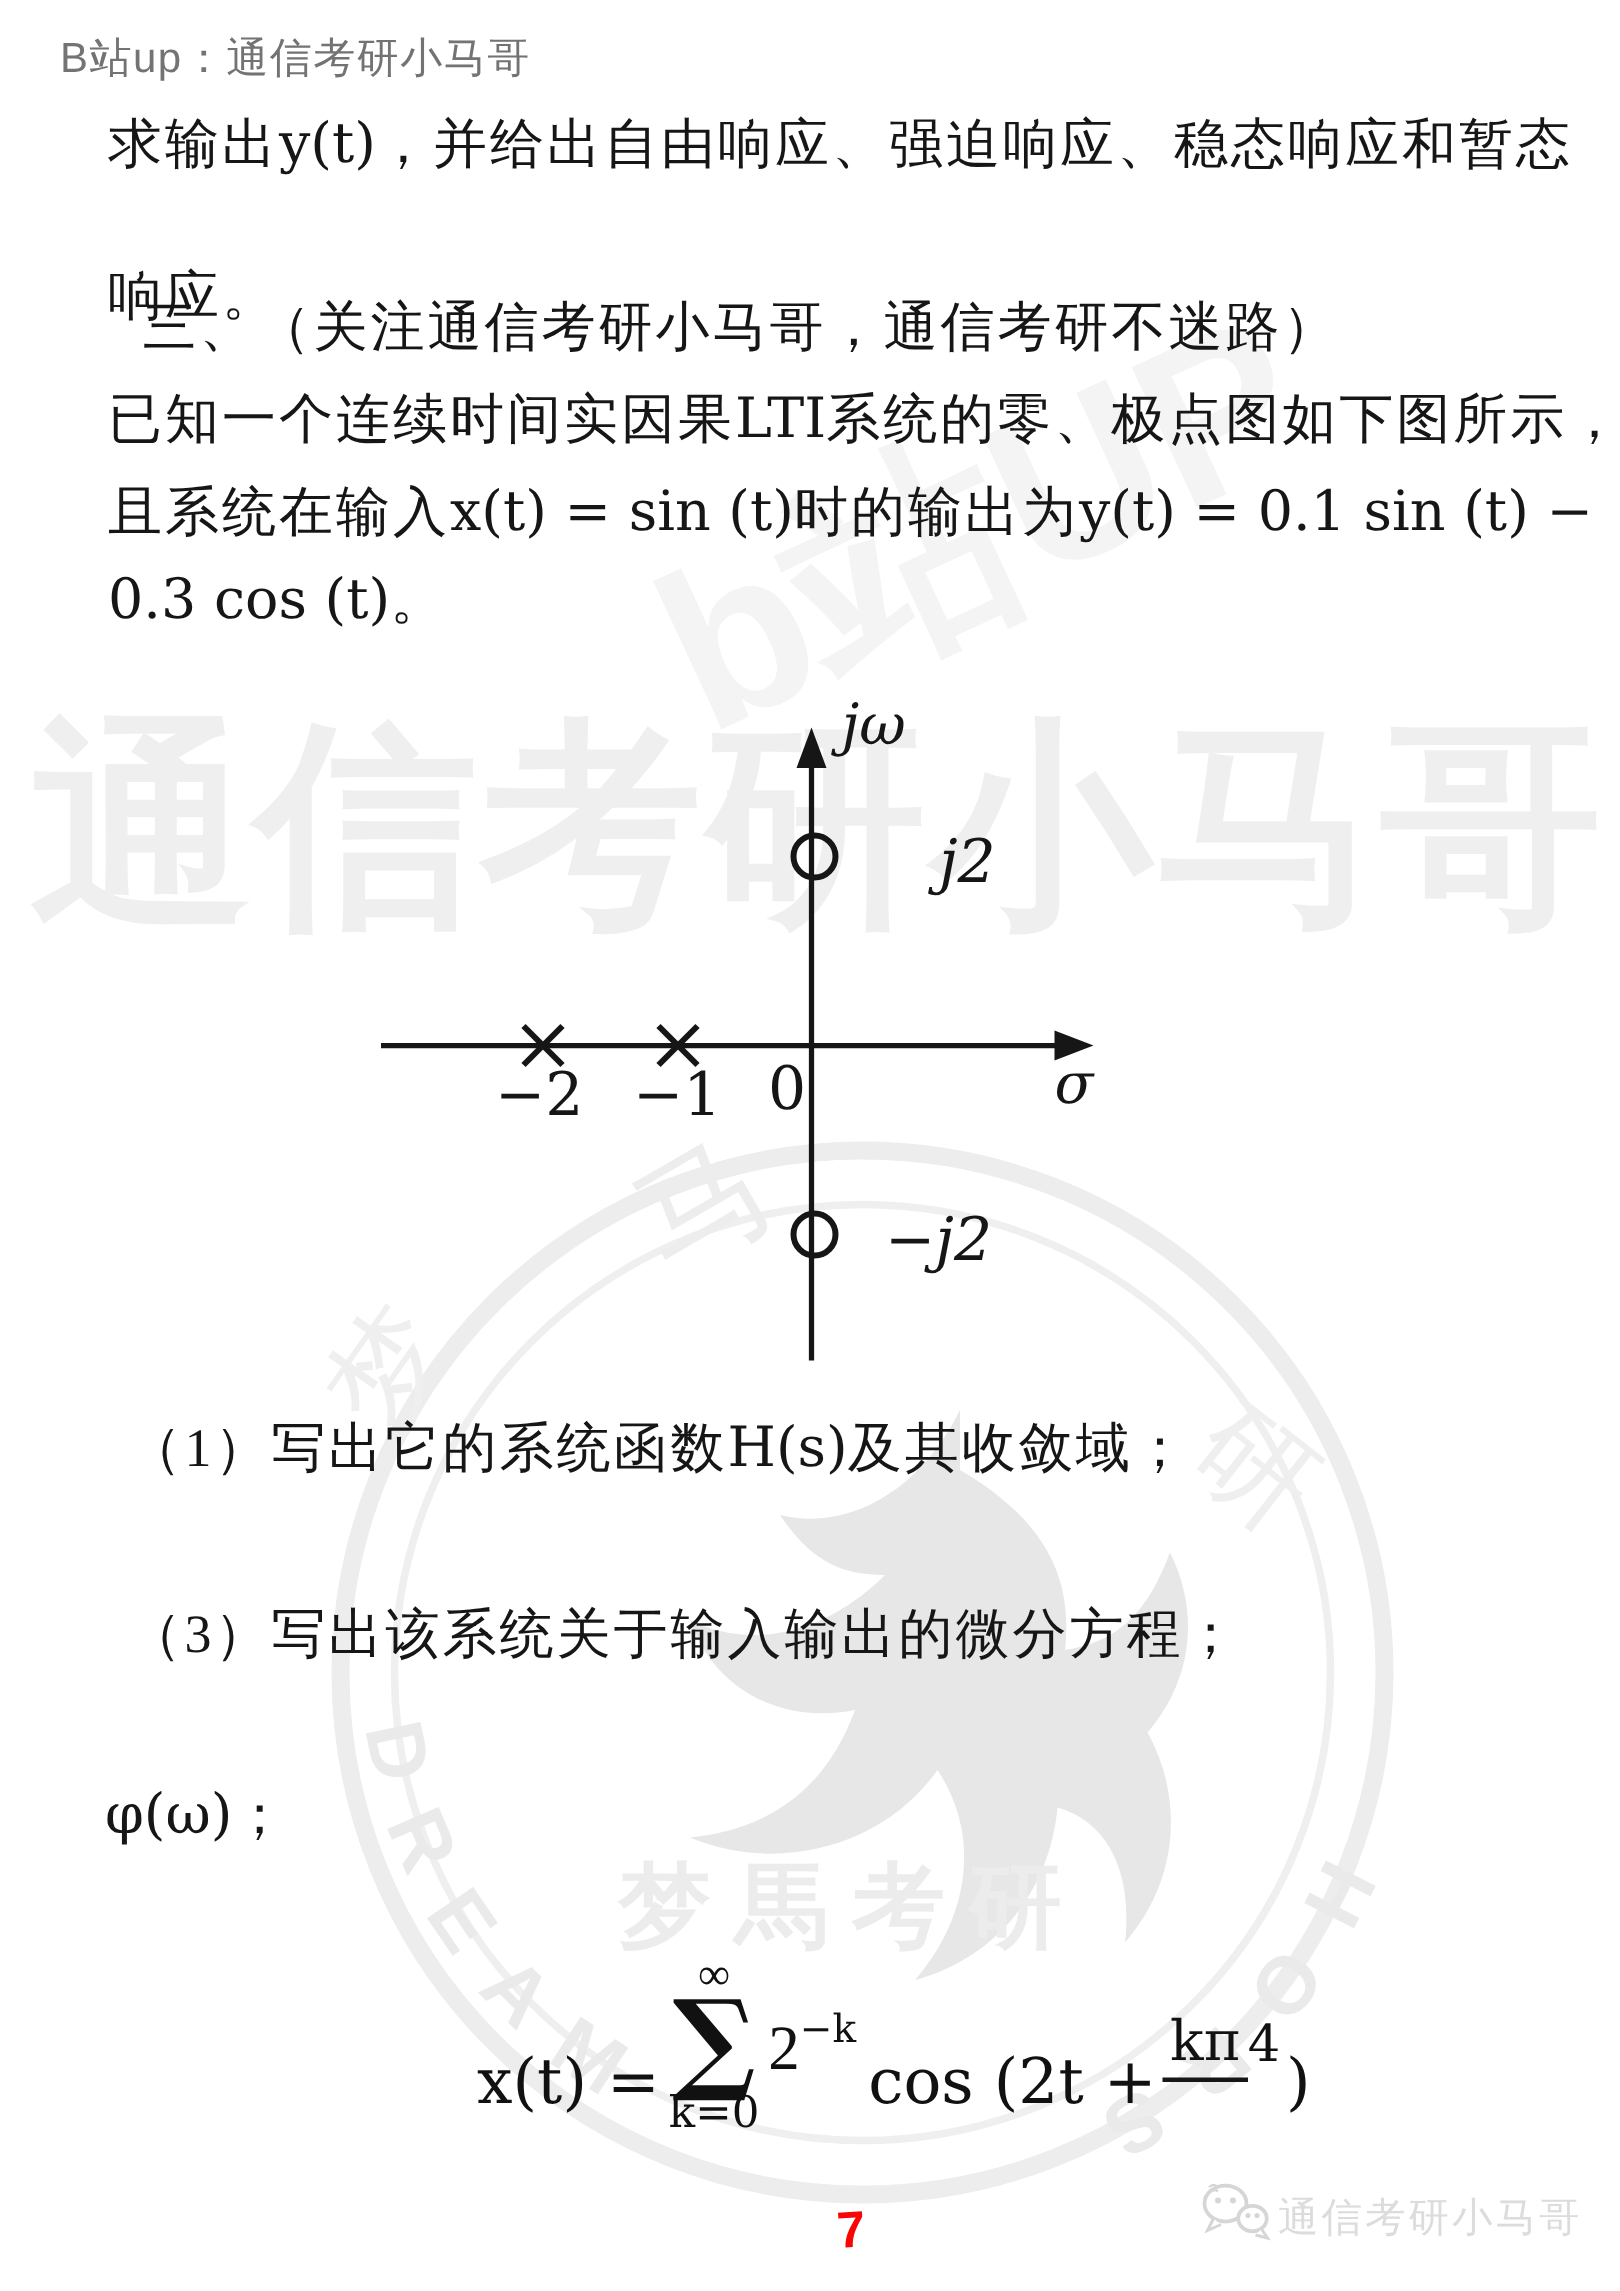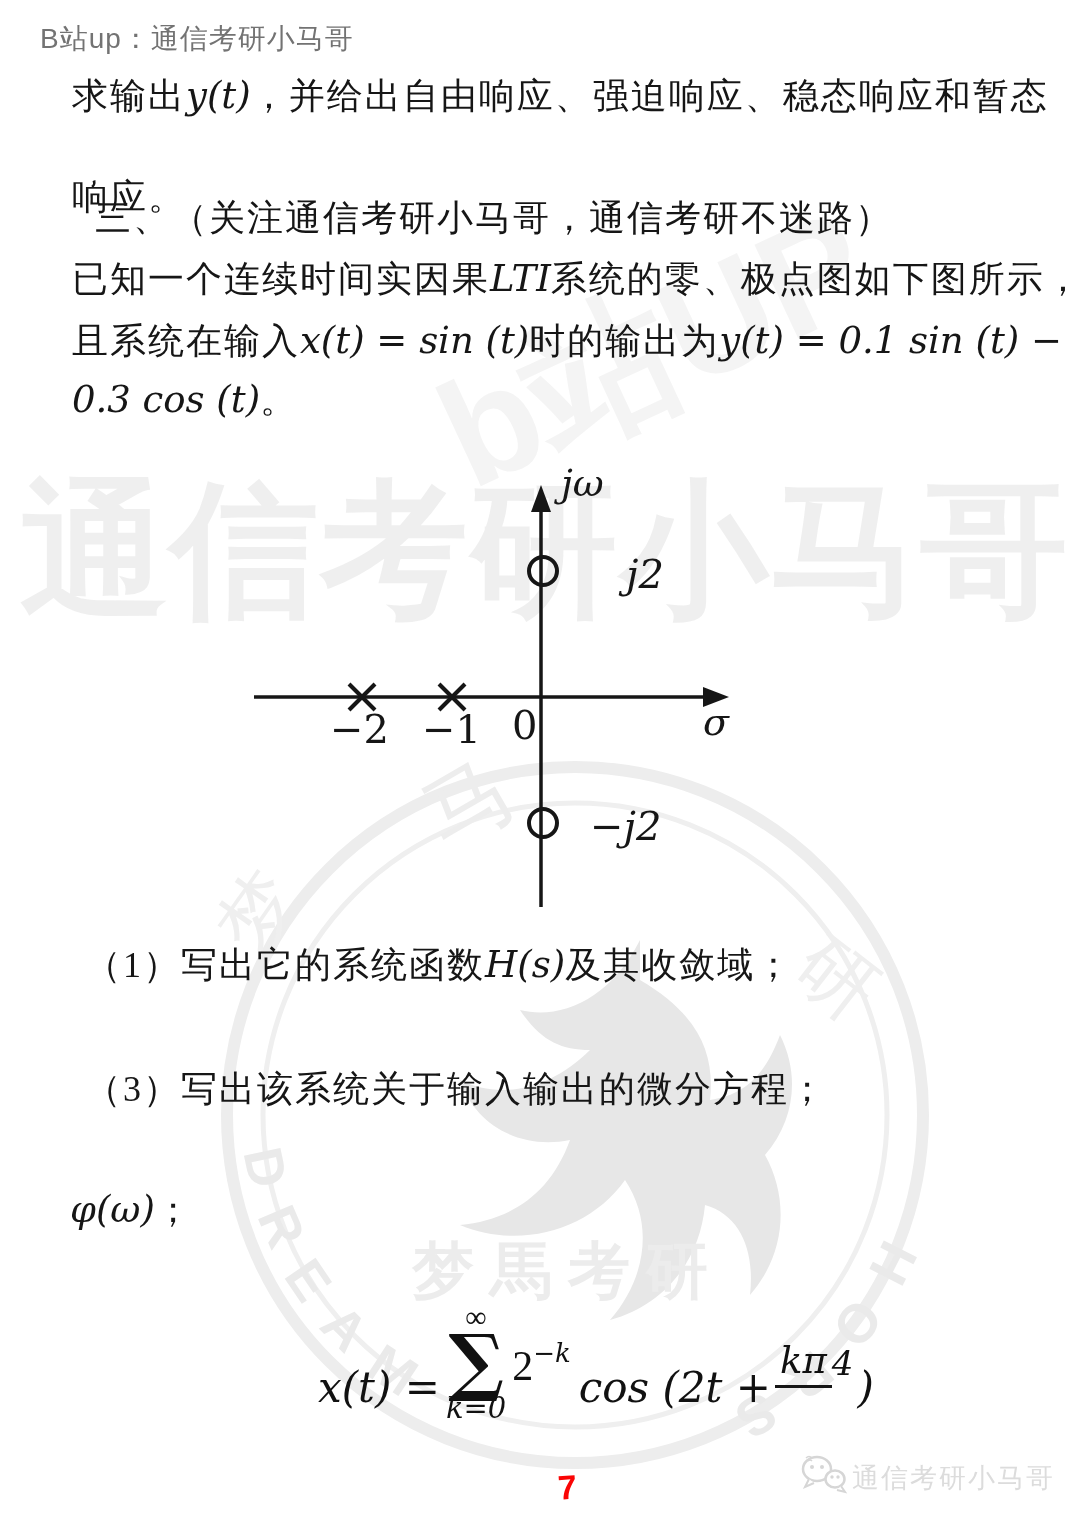--- a/index.html
+++ b/index.html
@@ -1,20 +1,20 @@
 <!DOCTYPE html>
 <html><head>
 <meta charset="utf-8">
 <style>
   html,body{margin:0;padding:0;background:#ffffff;}
   .page{position:relative;width:1080px;height:1527px;background:#ffffff;overflow:hidden;
         font-family:"Liberation Serif","DejaVu Serif",serif;color:#161616;}
   .abs{position:absolute;white-space:nowrap;z-index:2;}
   .cn{font-size:36px;letter-spacing:2px;}
-  .m{font-style:italic;font-family:"DejaVu Serif",serif;letter-spacing:0px;font-size:37px;}
+  .m{font-family:"DejaVu Serif",serif;letter-spacing:0px;font-size:37px;}
   .hdr{font-family:"Liberation Sans",sans-serif;font-weight:normal;font-size:28px;letter-spacing:1px;color:#737373;}
   
   .wm{position:absolute;z-index:0;pointer-events:none;}
   .wm-big{left:20px;top:452px;font-size:148px;font-weight:bold;letter-spacing:2px;white-space:nowrap;
           color:rgba(40,40,40,0.075);font-family:"Liberation Sans",sans-serif;}
   .wm-diag{left:430px;top:250px;font-size:150px;font-weight:bold;white-space:nowrap;
            color:rgba(40,40,40,0.05);transform:rotate(-25deg);font-family:"Liberation Sans",sans-serif;}
   .seal{left:0;top:0;}
   
   .pz{position:absolute;left:230px;top:440px;z-index:2;}

